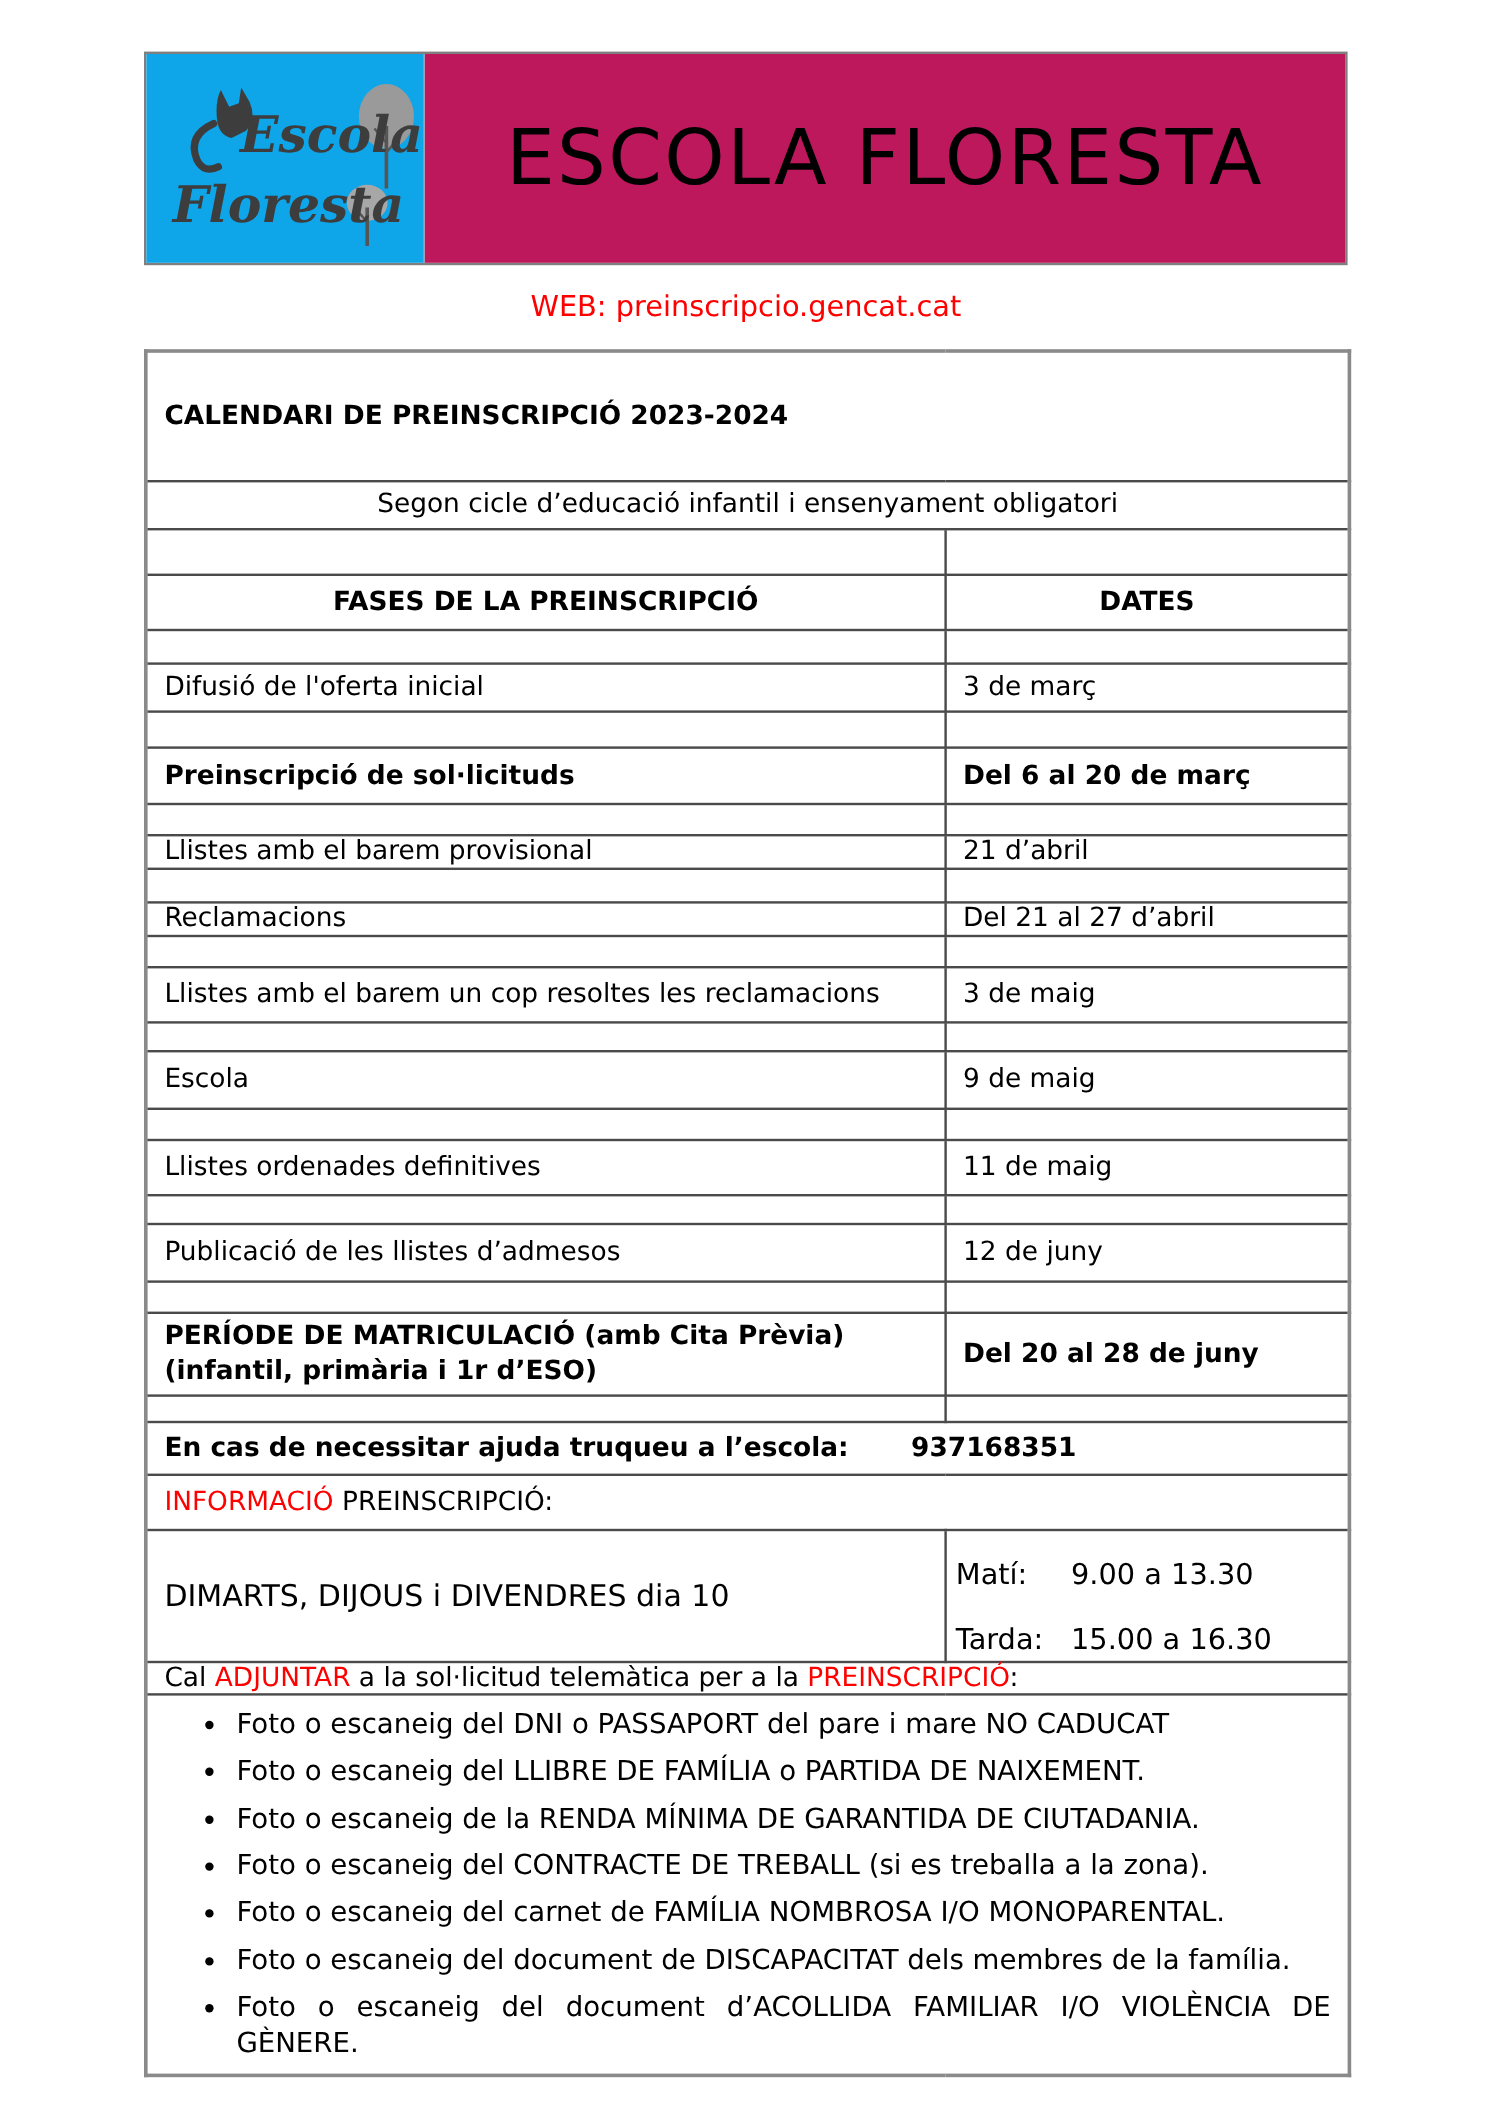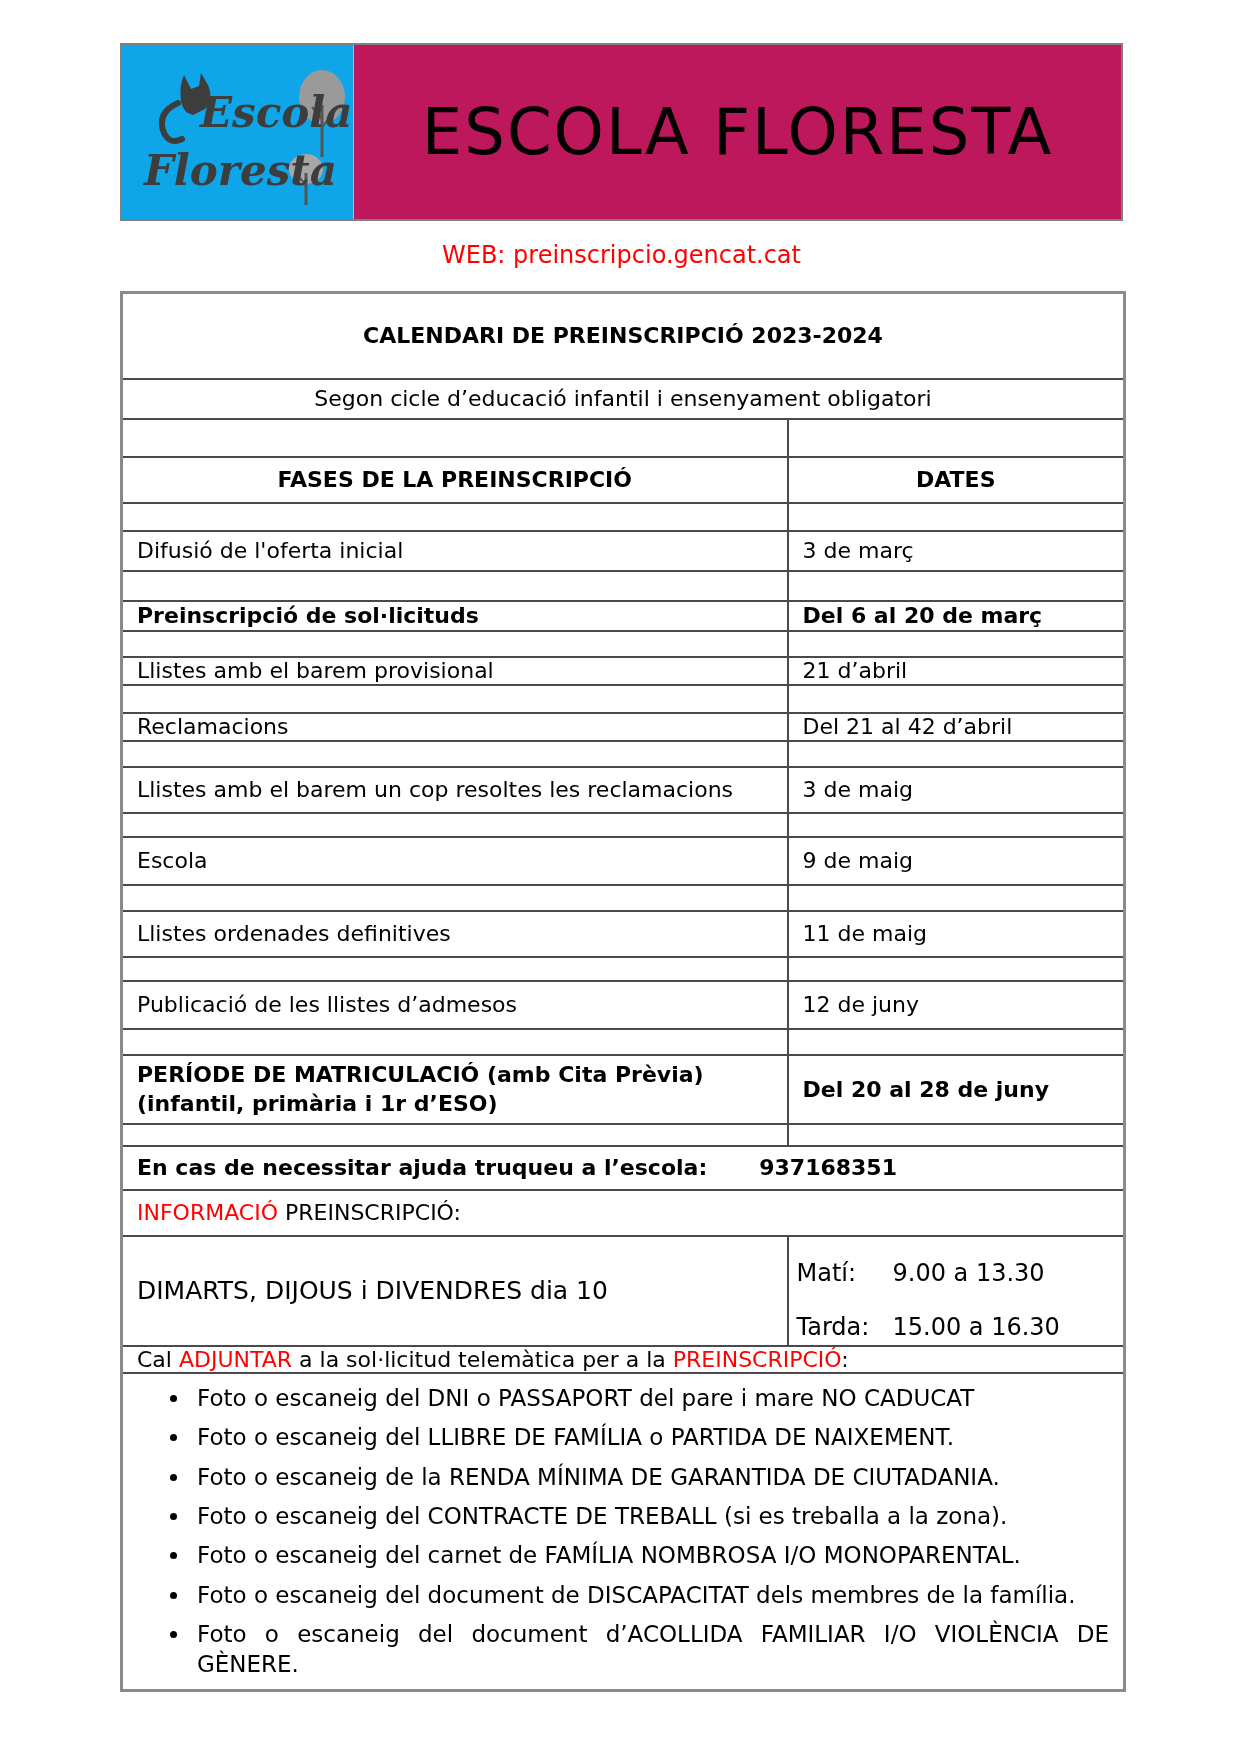--- a/index.html
+++ b/index.html
@@ -19,29 +19,29 @@
   
   table.cal { margin-top:18px; width:1003px; border-collapse:collapse; table-layout:fixed; border:3px solid #8a8a8a; }
   table.cal td { border:2px solid #4a4a4a; padding:0 14px; font-size:22px; vertical-align:middle; background:#fff; }
   td.c-date { padding:0 10px; }
 
   .bg-blue td { background:#9CC9F7; }
   .bg-peach td { background:#FACDA0; }
   .bg-yellow td { background:#FFFF00; }
   .bg-gray td { background:#BFBFBF; }
 
-  .row-title td { height:86px; font-size:35px; font-weight:bold; text-align:center; }
+  .row-title td { height:108px; font-size:35px; font-weight:bold; }
   .row-subtitle td { height:40px; font-size:24px; text-align:center; }
   .row-header td { height:46px; font-size:28px; font-weight:bold; text-align:center; }
 
   .h38 td{height:38px} .h30 td{height:30px} .h28 td{height:28px}
   .h26 td{height:26px} .h24 td{height:24px} .h22 td{height:22px}
 
   .r40 td{height:40px} .r44 td{height:28px} .r46 td{height:46px}
-  .r47 td{height:30px} .r48 td{height:48px} .r68 td{height:68px}
+  .r47 td{height:47px} .r48 td{height:48px} .r68 td{height:68px}
 
   .bold td { font-weight:bold; }
   .matricula td.c-phase { line-height:1.35; padding-top:4px; padding-bottom:4px; }
 
   .help-row td { height:44px; font-size:24px; font-weight:bold; }
   .help-row .phone { margin-left:52px; }
 
   .info-row td { height:46px; font-size:28px; }
   .red { color:#FF0000; }
 
@@ -149,21 +149,21 @@
         <td class="c-date">21 d’abril</td>
       </tr>
 
       <tr class="sp h28">
             <td></td>
             <td></td>
           </tr>
 
       <tr class="r44">
         <td class="c-phase">Reclamacions</td>
-        <td class="c-date">Del 21 al 42 d’abril</td>
+        <td class="c-date">Del 21 al 27 d’abril</td>
       </tr>
 
       <tr class="sp h26">
             <td></td>
             <td></td>
           </tr>
 
       <tr class="bg-yellow r46">
         <td class="c-phase">Llistes amb el barem un cop resoltes les reclamacions</td>
         <td class="c-date">3 de maig</td>

